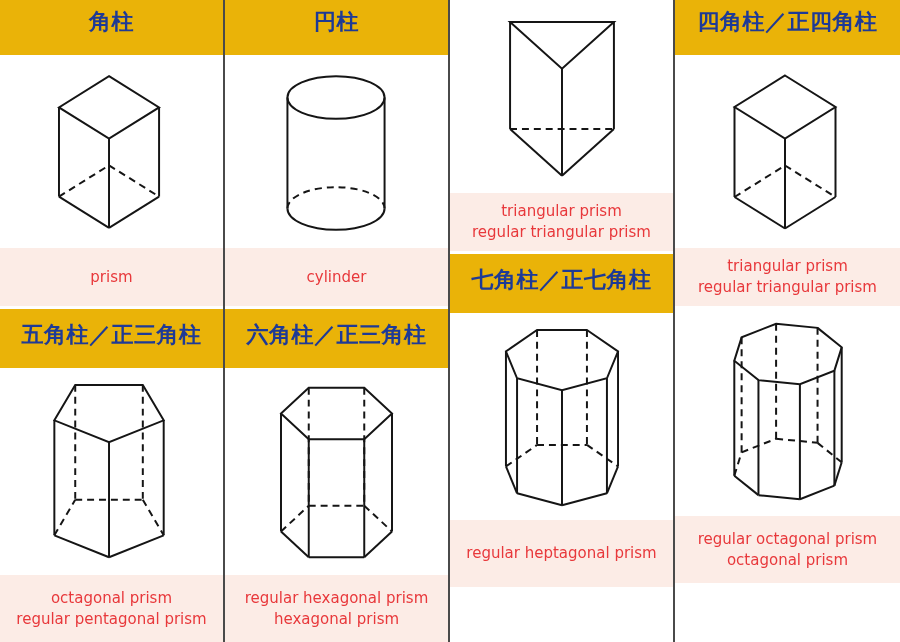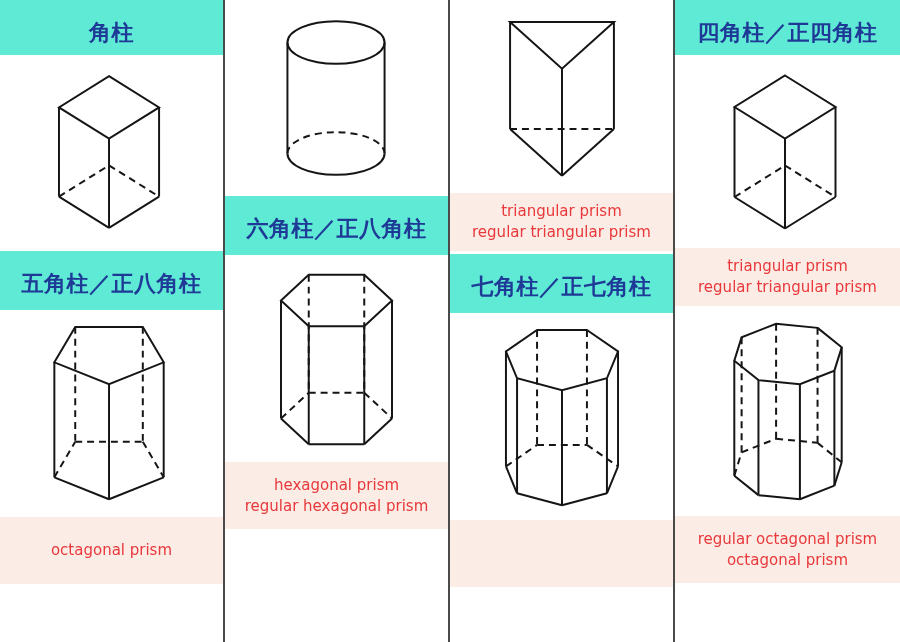--- a/index.html
+++ b/index.html
@@ -5,21 +5,21 @@
   html,body { margin:0; padding:0; }
   body {
     width:900px; height:642px; overflow:hidden; background:#ffffff;
     font-family:"DejaVu Sans","Liberation Sans",sans-serif;
   }
   .board { display:grid; grid-template-columns:repeat(4,225px); width:900px; height:642px; }
   .column { box-sizing:border-box; border-right:2px solid #4a4a4a; display:flex; flex-direction:column; background:#fff; }
   .column:last-child { border-right:none; }
 
   .cell { display:flex; flex-direction:column; }
-  .cell-header { background:#5eead4; display:flex; align-items:flex-start; justify-content:center; }
+  .cell-header { background:#eab308; display:flex; align-items:flex-end; justify-content:center; }
   .r1 .cell-header { height:55px; }
   .r2 .cell-header { height:59px; }
   .cell-title { color:#1e3a96; font-weight:bold; font-size:22px; letter-spacing:0.5px; white-space:nowrap; }
   .figure-area { background:#ffffff; display:flex; align-items:center; justify-content:center; }
   .r1 .figure-area { height:193px; }
   .r2 .figure-area { height:207px; }
   .figure-area svg { display:block; width:100%; height:100%; }
   .cell-label { background:#fcece6; color:#e8383b; display:flex; flex-direction:column;
                 align-items:center; justify-content:center; font-size:15px; line-height:1.38; text-align:center; }
   .r1 .cell-label { height:58px; }
@@ -44,84 +44,94 @@
             <line x1="110" y1="110.5" x2="160.5" y2="142" class="hid"></line>
             <line x1="59.5" y1="142" x2="110" y2="110.5" class="hid"></line>
             <line x1="160.5" y1="142" x2="110" y2="173.5" class="vis"></line>
             <line x1="110" y1="173.5" x2="59.5" y2="142" class="vis"></line>
             <line x1="160.5" y1="52" x2="160.5" y2="142" class="vis"></line>
             <line x1="110" y1="83.5" x2="110" y2="173.5" class="vis"></line>
             <line x1="59.5" y1="52.00000000000001" x2="59.5" y2="142" class="vis"></line>
             <path d="M110.00,20.50L160.50,52.00L110.00,83.50L59.50,52.00Z" class="vis"></path>
           </svg>
         </div>
-    </section>
-    <div class="row-gap"></div>
-    <section class="cell r2">
-      <header class="cell-header">
-        <h2 class="cell-title">五角柱／正八角柱</h2>
+      <footer class="cell-label">
+        <div>prism</div>
+      </footer>
+    </section>
+    <div class="row-gap"></div>
+    <section class="cell r2">
+      <header class="cell-header">
+        <h2 class="cell-title">五角柱／正三角柱</h2>
       </header>
       <div class="figure-area">
           <svg viewBox="0 0 225 207">
             <line x1="144.09154463296343" y1="132.11145618000168" x2="165.1612779451189" y2="167.88854381999832" class="hid"></line>
             <line x1="54.838722054881096" y1="167.88854381999832" x2="75.90845536703654" y2="132.11145618000168" class="hid"></line>
             <line x1="75.90845536703654" y1="132.11145618000168" x2="144.09154463296343" y2="132.11145618000168" class="hid"></line>
             <line x1="165.1612779451189" y1="167.88854381999832" x2="110" y2="190" class="vis"></line>
             <line x1="110" y1="190" x2="54.838722054881096" y2="167.88854381999832" class="vis"></line>
             <line x1="144.09154463296343" y1="16.11145618000168" x2="144.09154463296343" y2="132.11145618000168" class="hid"></line>
             <line x1="165.1612779451189" y1="51.88854381999832" x2="165.1612779451189" y2="167.88854381999832" class="vis"></line>
             <line x1="110" y1="74" x2="110" y2="190" class="vis"></line>
             <line x1="54.838722054881096" y1="51.88854381999832" x2="54.838722054881096" y2="167.88854381999832" class="vis"></line>
             <line x1="75.90845536703654" y1="16.111456180001685" x2="75.90845536703654" y2="132.11145618000168" class="hid"></line>
             <path d="M144.09,16.11L165.16,51.89L110.00,74.00L54.84,51.89L75.91,16.11Z" class="vis"></path>
           </svg>
         </div>
       <footer class="cell-label">
         <div>octagonal prism</div>
-      </footer>
-    </section>
-  </div>
-
-  <div class="column">
-    <section class="cell r1">
+        <div>regular pentagonal prism</div>
+      </footer>
+    </section>
+  </div>
+
+  <div class="column">
+    <section class="cell r1">
+      <header class="cell-header">
+        <h2 class="cell-title">円柱</h2>
+      </header>
       <div class="figure-area">
           <svg viewBox="0 0 225 193">
             <path d="M63,154 A49,21.5 0 0 1 161,154" class="hid"></path>
             <path d="M63,154 A49,21.5 0 0 0 161,154" class="vis"></path>
             <line x1="63" y1="42" x2="63" y2="154" class="vis"></line>
             <line x1="161" y1="42" x2="161" y2="154" class="vis"></line>
             <ellipse cx="112" cy="42" rx="49" ry="21.5" class="vis"></ellipse>
           </svg>
         </div>
-    </section>
-    <div class="row-gap"></div>
-    <section class="cell r2">
-      <header class="cell-header">
-        <h2 class="cell-title">六角柱／正八角柱</h2>
+      <footer class="cell-label">
+        <div>cylinder</div>
+      </footer>
+    </section>
+    <div class="row-gap"></div>
+    <section class="cell r2">
+      <header class="cell-header">
+        <h2 class="cell-title">六角柱／正三角柱</h2>
       </header>
       <div class="figure-area">
           <svg viewBox="0 0 225 207">
             <line x1="140.5" y1="138.01923788646684" x2="168.5" y2="164" class="hid"></line>
             <line x1="56.5" y1="164" x2="84.49999999999997" y2="138.01923788646684" class="hid"></line>
             <line x1="84.49999999999997" y1="138.01923788646684" x2="140.5" y2="138.01923788646684" class="hid"></line>
             <line x1="168.5" y1="164" x2="140.5" y2="189.98076211353316" class="vis"></line>
             <line x1="140.5" y1="189.98076211353316" x2="84.5" y2="189.98076211353316" class="vis"></line>
             <line x1="84.5" y1="189.98076211353316" x2="56.5" y2="164" class="vis"></line>
             <line x1="140.5" y1="19.01923788646684" x2="140.5" y2="138.01923788646684" class="hid"></line>
             <line x1="168.5" y1="45" x2="168.5" y2="164" class="vis"></line>
             <line x1="140.5" y1="70.98076211353316" x2="140.5" y2="189.98076211353316" class="vis"></line>
             <line x1="84.5" y1="70.98076211353316" x2="84.5" y2="189.98076211353316" class="vis"></line>
             <line x1="56.5" y1="45.00000000000001" x2="56.5" y2="164" class="vis"></line>
             <line x1="84.49999999999997" y1="19.019237886466847" x2="84.49999999999997" y2="138.01923788646684" class="hid"></line>
             <path d="M140.50,19.02L168.50,45.00L140.50,70.98L84.50,70.98L56.50,45.00L84.50,19.02Z" class="vis"></path>
           </svg>
         </div>
       <footer class="cell-label">
+        <div>regular hexagonal prism</div>
         <div>hexagonal prism</div>
-        <div>regular hexagonal prism</div>
       </footer>
     </section>
   </div>
 
   <div class="column">
     <section class="cell r1">
       <div class="figure-area">
           <svg viewBox="0 0 225 193">
             <line x1="60.60546307104146" y1="129.25" x2="165.39453692895853" y2="129.25" class="hid"></line>
             <line x1="165.39453692895853" y1="129.25" x2="113.00000000000001" y2="176.5" class="vis"></line>
@@ -155,20 +165,21 @@
             <line x1="169.54581890654578" y1="37.87933011339794" x2="169.54581890654578" y2="153.87933011339794" class="vis"></line>
             <line x1="158.34622598314576" y1="64.95167365947947" x2="158.34622598314576" y2="180.95167365947947" class="vis"></line>
             <line x1="113" y1="77" x2="113" y2="193" class="vis"></line>
             <line x1="67.65377401685424" y1="64.95167365947945" x2="67.65377401685424" y2="180.95167365947947" class="vis"></line>
             <line x1="56.45418109345423" y1="37.87933011339794" x2="56.45418109345423" y2="153.87933011339794" class="vis"></line>
             <line x1="87.83474313118161" y1="16.16899622712259" x2="87.83474313118161" y2="132.1689962271226" class="hid"></line>
             <path d="M138.17,16.17L169.55,37.88L158.35,64.95L113.00,77.00L67.65,64.95L56.45,37.88L87.83,16.17Z" class="vis"></path>
           </svg>
         </div>
       <footer class="cell-label">
+        <div>regular heptagonal prism</div>
       </footer>
     </section>
   </div>
 
   <div class="column">
     <section class="cell r1">
       <header class="cell-header">
         <h2 class="cell-title">四角柱／正四角柱</h2>
       </header>
       <div class="figure-area">

